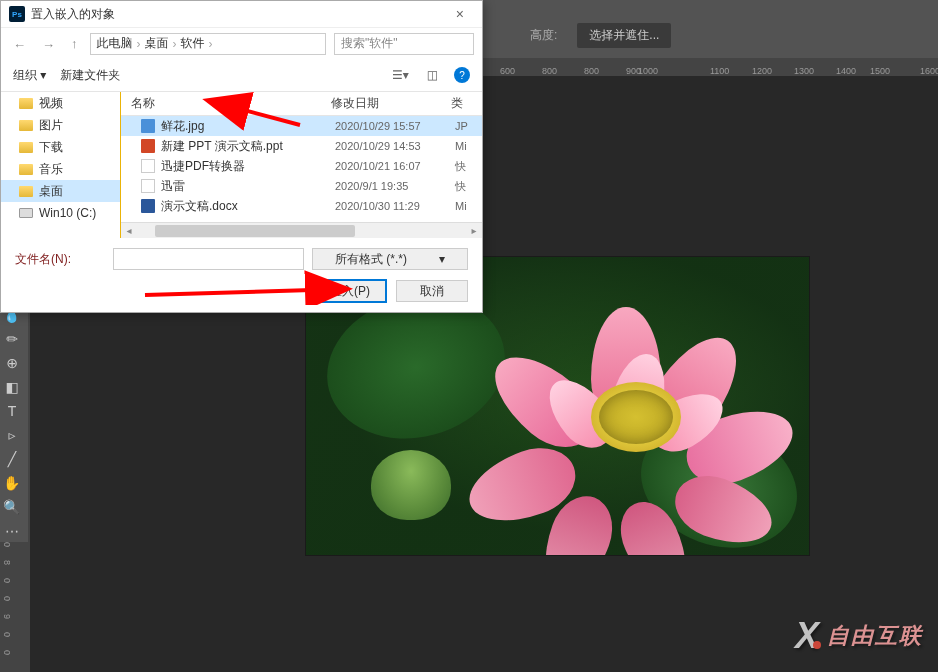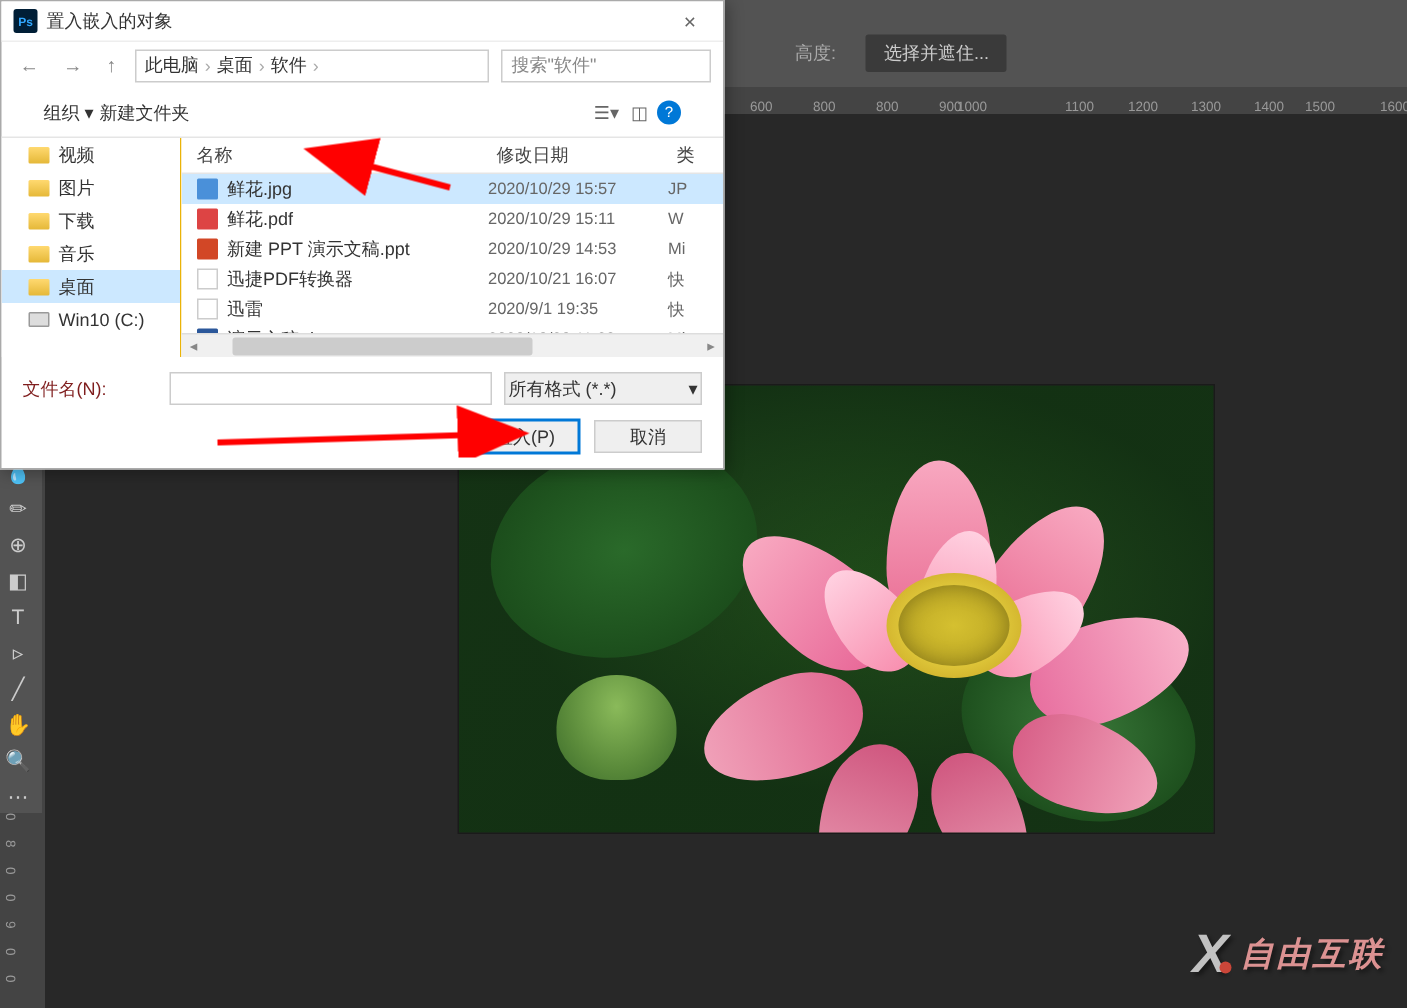--- a/index.html
+++ b/index.html
@@ -33,55 +33,55 @@
     
     .dialog { position: absolute; left: 0; top: 0; width: 483px; height: 313px; background: #fff; border: 1px solid #aaa; box-shadow: 2px 2px 10px rgba(0,0,0,0.3); display: flex; flex-direction: column; font-size: 12px; }
     .dialog-title { height: 26px; display: flex; align-items: center; padding: 0 8px; background: #fff; color: #333; }
     .dialog-title .ps-icon { width: 16px; height: 16px; background: #001e36; color: #31a8ff; font-size: 8px; font-weight: bold; display: flex; align-items: center; justify-content: center; margin-right: 6px; border-radius: 2px; }
     .dialog-title .close { margin-left: auto; font-size: 14px; color: #666; padding: 0 10px; cursor: pointer; }
     .dialog-nav { height: 32px; display: flex; align-items: center; padding: 0 8px; gap: 8px; border-top: 1px solid #eee; }
     .nav-btn { color: #888; padding: 2px 4px; font-size: 13px; }
     .breadcrumb { flex: 1; border: 1px solid #ccc; height: 22px; display: flex; align-items: center; padding: 0 6px; gap: 4px; color: #333; background: #fff; }
     .breadcrumb .sep { color: #aaa; }
     .search-box { width: 140px; height: 22px; border: 1px solid #ccc; padding: 0 6px; color: #888; display: flex; align-items: center; background: #fff; }
-    .dialog-toolbar { height: 32px; display: flex; align-items: center; padding: 0 28px; gap: 4px; color: #333; justify-content: flex-end; }
+    .dialog-toolbar { height: 32px; display: flex; align-items: center; padding: 0 12px; gap: 14px; color: #333; justify-content: flex-end; }
     .dialog-toolbar .spacer { flex: 1; }
     .dialog-toolbar .icon-btn { color: #666; padding: 2px; }
     .help-icon { width: 16px; height: 16px; background: #0078d7; color: #fff; border-radius: 50%; display: flex; align-items: center; justify-content: center; font-size: 10px; }
     .dialog-body { flex: 1; display: flex; border-top: 1px solid #e5e5e5; overflow: hidden; }
     .sidebar { width: 120px; background: #fff; overflow-y: auto; border-right: 1px solid #eab308; }
     .sidebar-item { height: 22px; display: flex; align-items: center; padding: 0 8px 0 18px; gap: 6px; color: #333; cursor: pointer; }
     .sidebar-item.selected { background: #cce8ff; }
     .sidebar-item .folder-icon { width: 14px; height: 11px; background: linear-gradient(#ffd970, #e5b838); border-radius: 1px; position: relative; }
     .sidebar-item .drive-icon { width: 14px; height: 10px; background: #ddd; border: 1px solid #999; border-radius: 1px; }
     .file-area { flex: 1; display: flex; flex-direction: column; background: #fff; }
     .file-header { height: 24px; display: flex; align-items: center; border-bottom: 1px solid #e5e5e5; color: #444; padding-left: 10px; }
     .file-header .col-name { width: 200px; }
     .file-header .col-date { width: 120px; }
     .file-header .col-type { flex: 1; }
     .file-list { flex: 1; overflow-y: auto; overflow-x: auto; }
-    .file-row { height: 20px; display: flex; align-items: center; padding-left: 10px; color: #333; cursor: pointer; }
+    .file-row { height: 20px; display: flex; align-items: center; padding-left: 20px; color: #333; cursor: pointer; }
     .file-row.selected { background: #cce8ff; }
     .file-row .file-icon { width: 14px; height: 14px; margin-right: 6px; display: flex; align-items: center; justify-content: center; font-size: 10px; }
     .file-row .col-name { width: 194px; display: flex; align-items: center; }
     .file-row .col-date { width: 120px; color: #666; font-size: 11px; }
     .file-row .col-type { flex: 1; color: #666; font-size: 11px; }
     .icon-img { background: #4a90d9; border-radius: 1px; }
     .icon-pdf { background: #d44; border-radius: 1px; }
     .icon-ppt { background: #d24726; border-radius: 1px; }
     .icon-doc { background: #2b579a; border-radius: 1px; }
     .icon-generic { background: #fff; border: 1px solid #ccc; }
     .scrollbar-h { height: 16px; background: #f0f0f0; border-top: 1px solid #ddd; display: flex; align-items: center; }
     .scrollbar-h .thumb { height: 12px; width: 200px; background: #ccc; margin-left: 18px; border-radius: 2px; }
     .scrollbar-h .arrow { width: 16px; text-align: center; color: #888; font-size: 10px; }
     .dialog-footer { padding: 10px 14px; display: flex; flex-direction: column; gap: 8px; }
     .footer-row { display: flex; align-items: center; gap: 8px; }
     .footer-row .label { width: 90px; text-align: left; color: #7f1d1d; }
     .filename-input { flex: 1; height: 22px; border: 1px solid #ccc; padding: 0 6px; background: #fff; }
-    .filetype-select { width: 132px; height: 22px; border: 1px solid #ccc; padding: 0 2px; background: #efefef; display: flex; align-items: center; justify-content: space-between; color: #333; }
+    .filetype-select { width: 156px; height: 22px; border: 1px solid #ccc; padding: 0 22px; background: #efefef; display: flex; align-items: center; justify-content: space-between; color: #333; }
     .footer-buttons { display: flex; gap: 10px; justify-content: flex-end; margin-top: 2px; }
     .btn-dialog { width: 72px; height: 22px; border: 1px solid #ccc; background: #efefef; display: flex; align-items: center; justify-content: center; color: #333; cursor: pointer; }
     .btn-dialog.primary { border: 1px solid #0078d7; box-shadow: 0 0 0 1px #0078d7; }
     
     
     .arrow-red { position: absolute; pointer-events: none; }
     .arrow1 { left: 150px; top: 85px; }
     .arrow2 { left: 135px; top: 165px; }
     
     
@@ -224,28 +224,20 @@
           <div class="file-row selected">
             <span class="col-name">
               <span class="file-icon icon-img"></span>
               <span>鲜花.jpg</span>
             </span>
             <span class="col-date">2020/10/29 15:57</span>
             <span class="col-type">JP</span>
           </div>
           <div class="file-row">
             <span class="col-name">
-              <span class="file-icon icon-pdf"></span>
-              <span>鲜花.pdf</span>
-            </span>
-            <span class="col-date">2020/10/29 15:11</span>
-            <span class="col-type">W</span>
-          </div>
-          <div class="file-row">
-            <span class="col-name">
               <span class="file-icon icon-ppt"></span>
               <span>新建 PPT 演示文稿.ppt</span>
             </span>
             <span class="col-date">2020/10/29 14:53</span>
             <span class="col-type">Mi</span>
           </div>
           <div class="file-row">
             <span class="col-name">
               <span class="file-icon icon-generic"></span>
               <span>迅捷PDF转换器</span>

